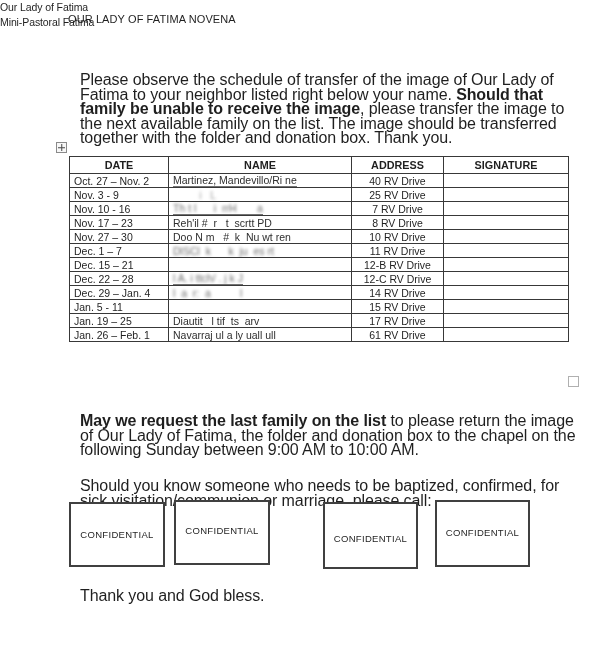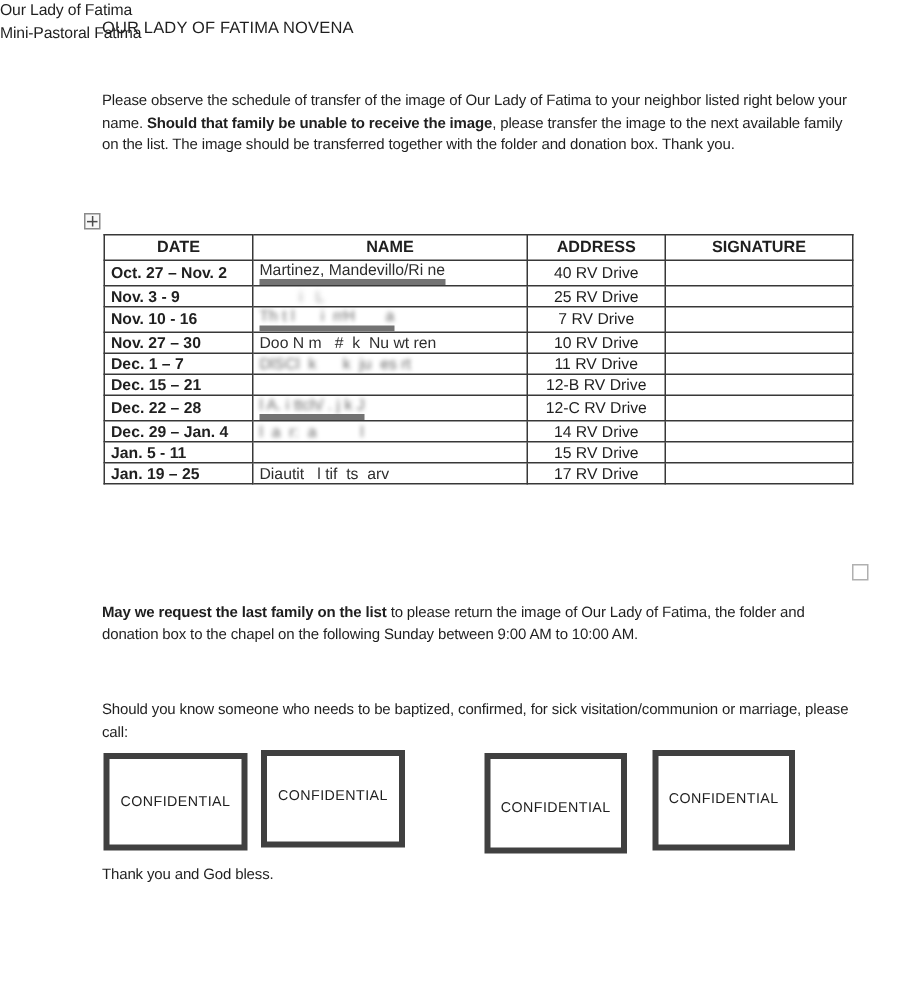--- a/index.html
+++ b/index.html
@@ -5,21 +5,21 @@
   html,body { margin:0; padding:0; background:#ffffff; }
   .page {
     position:relative; width:613px; height:655px; background:#ffffff;
     font-family:"Liberation Sans", sans-serif; color:#1f1f1f; overflow:hidden;
   }
   .title {
     position:absolute; left:68px; top:13px; margin:0;
     font-size:11px; font-weight:normal; letter-spacing:0.1px;
   }
   .para {
-    position:absolute; margin:0; font-size:10px; line-height:14.6px;
+    position:absolute; margin:12px; font-size:16px; line-height:14.6px;
     letter-spacing:-0.1px;
   }
   .intro   { left:68px; top:61px;  width:500px; }
   .return  { left:68px; top:402px; width:502px; }
   .contact { left:68px; top:467px; width:505px; }
   .closing { left:68px; top:577px; }
   .sig     { left:68px; top:620px; font-size:10.5px; line-height:15px; letter-spacing:-0.1px; }
 
   
   .move-handle {
@@ -44,34 +44,34 @@
   table.sched {
     position:absolute; left:69px; top:156px; width:499px;
     border-collapse:collapse; table-layout:fixed; font-size:10.5px;
   }
   table.sched th, table.sched td {
     border:1px solid #383838; padding:0 4px; overflow:hidden;
     white-space:nowrap; box-sizing:border-box;
   }
   table.sched th { height:17px; font-weight:bold; text-align:center; font-size:10.8px; }
   table.sched td { height:14px; }
-  td.c-date { text-align:left; padding-left:6px;font-weight:bold; }
+  td.c-date { text-align:left; padding-left:6px; }
   td.c-name { text-align:left; padding-left:6px; }
   td.c-addr { text-align:center; }
   td.c-sig  { }
 
   .nwrap { display:inline-block; }
-  .nwrap.u { border-bottom:4px solid #737373;text-decoration:underline; }
+  .nwrap.u { border-bottom:1px solid #737373;text-decoration:underline; }
   .ntext { white-space:pre; display:inline-block; }
   .name-light { filter:blur(0.5px); color:#2e2e2e; }
   .name-heavy { filter:blur(1.4px); color:#6a6a6a; }
   .name-faint { filter:blur(1.7px); color:#a0a0a0; }
 
   .conf-box {
-    position:absolute; border:4px solid #404040; box-sizing:border-box;
+    position:absolute; border:2px solid #404040; box-sizing:border-box;
     display:flex; align-items:center; justify-content:center;
     font-size:9.5px; letter-spacing:0.3px; color:#1f1f1f; background:#fff;
   }
   .conf-box-1 { left:69px;  top:502px; width:96px; height:65px; }
   .conf-box-2 { left:174px; top:500px; width:96px; height:65px; padding-bottom:5px; }
   .conf-box-3 { left:323px; top:502px; width:95px; height:67px; padding-top:6px; }
   .conf-box-4 { left:435px; top:500px; width:95px; height:67px; padding-bottom:2px; }
 </style>
 </head>
 <body>
@@ -114,20 +114,26 @@
           <td class="c-addr">25 RV Drive</td>
           <td class="c-sig"></td>
         </tr>
         <tr>
           <td class="c-date">Nov. 10 - 16</td>
           <td class="c-name"><span class="nwrap u"><span class="ntext name-heavy">Th t l      i  rrH       a</span></span></td>
           <td class="c-addr">7 RV Drive</td>
           <td class="c-sig"></td>
         </tr>
         <tr>
+          <td class="c-date">Nov. 17 – 23</td>
+          <td class="c-name"><span class="nwrap"><span class="ntext name-light">Reh'il #  r   t  scrtt PD</span></span></td>
+          <td class="c-addr">8 RV Drive</td>
+          <td class="c-sig"></td>
+        </tr>
+        <tr>
           <td class="c-date">Nov. 27 – 30</td>
           <td class="c-name"><span class="nwrap"><span class="ntext name-light">Doo N m   #  k  Nu wt ren</span></span></td>
           <td class="c-addr">10 RV Drive</td>
           <td class="c-sig"></td>
         </tr>
         <tr>
           <td class="c-date">Dec. 1 – 7</td>
           <td class="c-name"><span class="nwrap"><span class="ntext name-heavy">DlSCl  k      k  ju  es rt</span></span></td>
           <td class="c-addr">11 RV Drive</td>
           <td class="c-sig"></td>
@@ -155,20 +161,26 @@
           <td class="c-name"></td>
           <td class="c-addr">15 RV Drive</td>
           <td class="c-sig"></td>
         </tr>
         <tr>
           <td class="c-date">Jan. 19 – 25</td>
           <td class="c-name"><span class="nwrap"><span class="ntext name-light">Diautit   l tif  ts  arv</span></span></td>
           <td class="c-addr">17 RV Drive</td>
           <td class="c-sig"></td>
         </tr>
+        <tr>
+          <td class="c-date">Jan. 26 – Feb. 1</td>
+          <td class="c-name"><span class="nwrap"><span class="ntext name-light">Navarraj ul a ly uall ull</span></span></td>
+          <td class="c-addr">61 RV Drive</td>
+          <td class="c-sig"></td>
+        </tr>
       </tbody>
   </table>
 
   <div class="resize-handle"></div>
 
   <p class="para return"><strong>May we request the last family on the list</strong><span> to please return the image of Our Lady of Fatima, the folder and donation box to the chapel on the following Sunday between 9:00 AM to 10:00 AM.</span></p>
 
   <p class="para closing">Thank you and God bless.</p>
 
   <p class="para contact">Should you know someone who needs to be baptized, confirmed, for sick visitation/communion or marriage, please call:</p>

